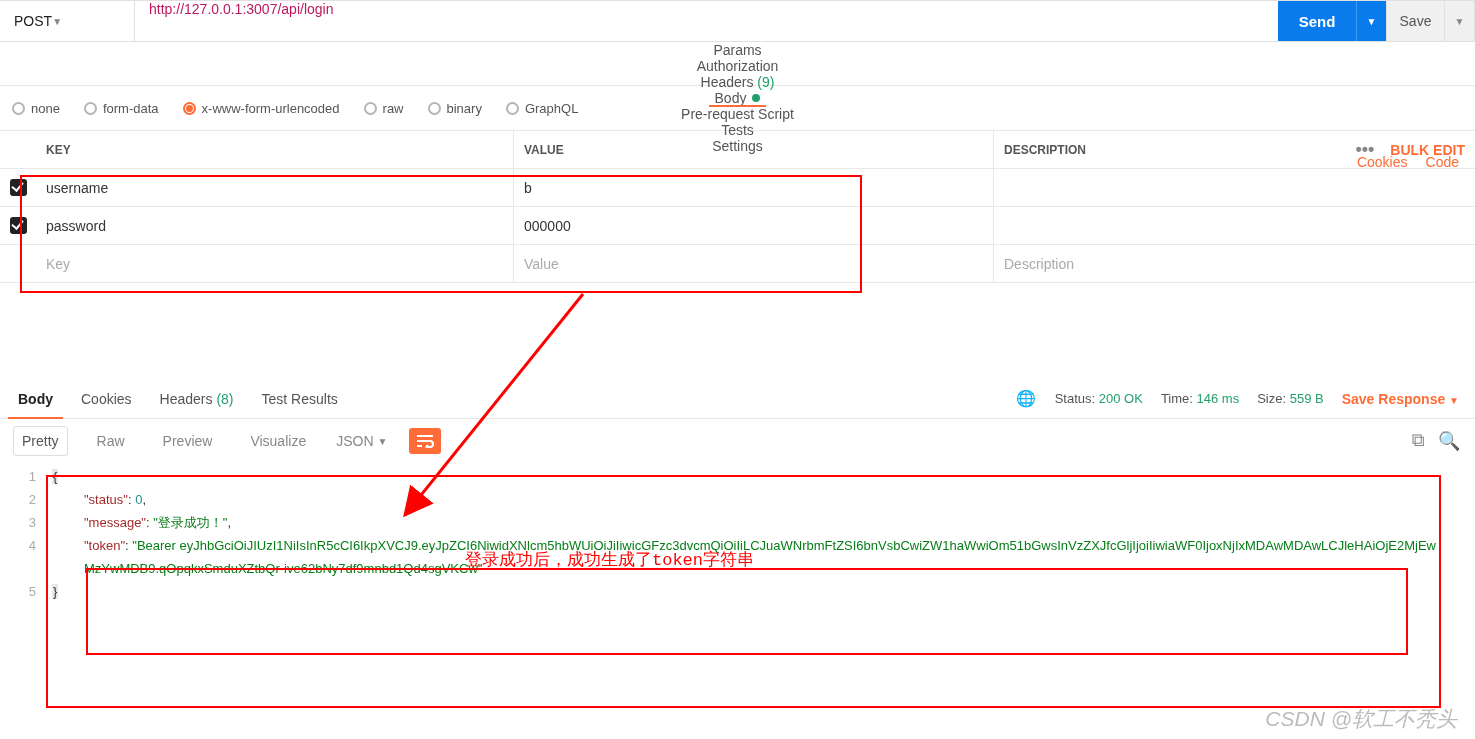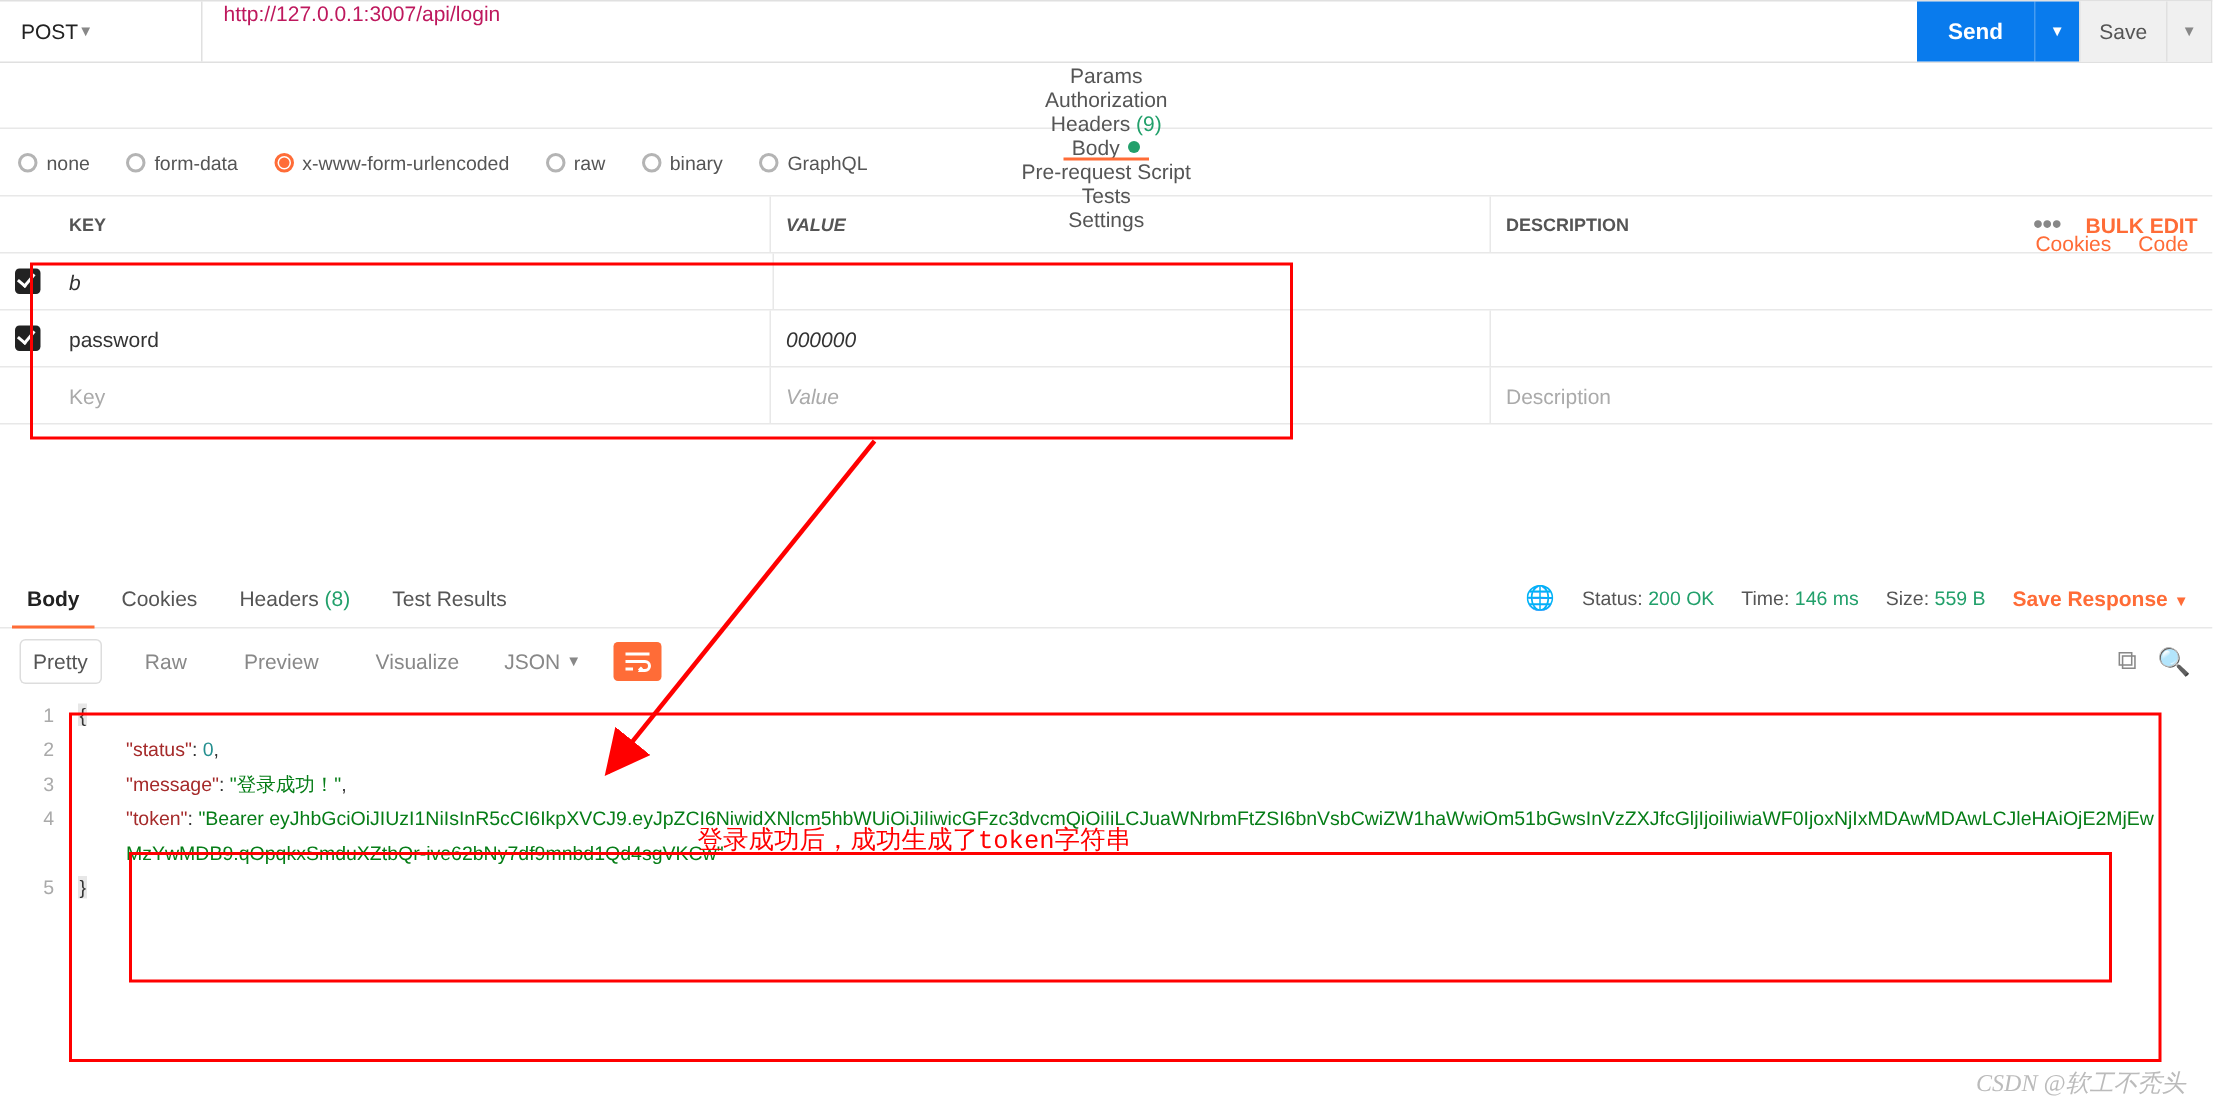--- a/index.html
+++ b/index.html
@@ -21,21 +21,21 @@
 .radio-item { display: flex; align-items: center; gap: 6px; font-size: 13px; color: #555; cursor: pointer; }
 .radio { width: 13px; height: 13px; border: 2px solid #b4b4b4; border-radius: 50%; display: inline-flex; align-items: center; justify-content: center; }
 .radio.on { border-color: #ff6c37; }
 .radio.on::after { content: ""; width: 7px; height: 7px; background: #ff6c37; border-radius: 50%; }
 .kv-table { border-top: 1px solid #e8e8e8; }
 .kv-row { display: flex; border-bottom: 1px solid #e8e8e8; height: 38px; align-items: center; }
 .kv-check { width: 36px; display: flex; justify-content: center; }
 .chk { width: 17px; height: 17px; background: #222; border-radius: 3px; position: relative; }
 .chk::after { content: ""; position: absolute; left: 4px; top: 1px; width: 5px; height: 9px; border: solid #fff; border-width: 0 2px 2px 0; transform: rotate(40deg); }
 .kv-key { width: 478px; padding: 0 10px; border-right: 1px solid #e8e8e8; height: 100%; display: flex; align-items: center; font-size: 14px; color: #333; }
-.kv-val { width: 480px; padding: 0 10px; border-right: 1px solid #e8e8e8; height: 100%; display: flex; align-items: center; font-size: 14px; color: #333; font-style: italic; }
+.kv-val { width: 480px; padding: 0 10px; border-right: 1px solid #e8e8e8; height: 100%; display: flex; align-items: center; font-size: 14px; color: #333; }
 .kv-desc { flex: 1; padding: 0 10px; height: 100%; display: flex; align-items: center; font-size: 14px; color: #aaa; }
 .kv-header .kv-key, .kv-header .kv-val, .kv-header .kv-desc { text-transform: uppercase; font-size: 12px; font-weight: bold; color: #555; }
 .placeholder { color: #aaa; }
 .right-links { margin-left: auto; display: flex; gap: 18px; padding-right: 12px; }
 .link-orange { color: #ff6c37; font-size: 14px; cursor: pointer; }
 .resp-bar { display: flex; align-items: center; height: 40px; border-bottom: 1px solid #e8e8e8; padding: 0 4px; margin-top: 96px; }
 .resp-tab { padding: 0 14px; font-size: 14px; color: #555; cursor: pointer; height: 100%; display: flex; align-items: center; position: relative; }
 .resp-tab.active { color: #222; font-weight: bold; }
 .resp-tab.active::after { content: ""; position: absolute; left: 4px; right: 4px; bottom: -1px; height: 2px; background: #ff6c37; }
 .resp-right { margin-left: auto; display: flex; align-items: center; gap: 18px; padding-right: 12px; font-size: 13px; color: #555; }
@@ -52,21 +52,21 @@
 .ln { width: 40px; text-align: right; color: #aaa; padding-right: 16px; user-select: none; }
 .code { flex: 1; white-space: pre-wrap; word-break: break-all; padding-right: 20px; }
 .code .brace { background: #e7e7e7; padding: 0 1px; }
 .code .key { color: #a52a2a; }
 .code .str { color: #067d17; }
 .code .num { color: #248f8f; }
 .ind1 { padding-left: 32px; }
 .annotation { position: absolute; color: #f00; font-size: 17px; font-family: "SimSun", serif; }
 .red-box { position: absolute; border: 2px solid #f00; pointer-events: none; }
 .arrow-svg { position: absolute; pointer-events: none; }
-.watermark { position: absolute; right: 18px; bottom: 6px; font-size: 16px; color: rgba(120,120,120,0.5); font-style: italic; font-family: Liberation Serif, serif; }
+.watermark { position: absolute; right: 18px; bottom: 6px; font-size: 21px; color: rgba(120,120,120,0.5); font-style: italic; }
 .caret-icon { font-size: 10px; color: #888; }
 .dots { font-size: 18px; color: #888; cursor: pointer; padding: 0 10px; }
 .globe-icon { font-size: 16px; color: #888; cursor: pointer; }
 .container { position: relative; width: 1475px; height: 739px; overflow: hidden; }
 </style>
 </head>
 <body>
 <div class="container">
 
 <div class="request-bar">
@@ -146,20 +146,21 @@
       <span style="margin-left:auto;display:flex;align-items:center;gap:6px">
         <span class="dots">•••</span>
         <span class="link-orange">Bulk Edit</span>
       </span>
     </div>
   </div>
   <div class="kv-row">
     <div class="kv-check">
           <span class="chk"></span>
         </div>
+    <div class="kv-key">username</div>
     <div class="kv-val">b</div>
     <div class="kv-desc"></div>
   </div>
   <div class="kv-row">
     <div class="kv-check">
           <span class="chk"></span>
         </div>
     <div class="kv-key">password</div>
     <div class="kv-val">000000</div>
     <div class="kv-desc"></div>

